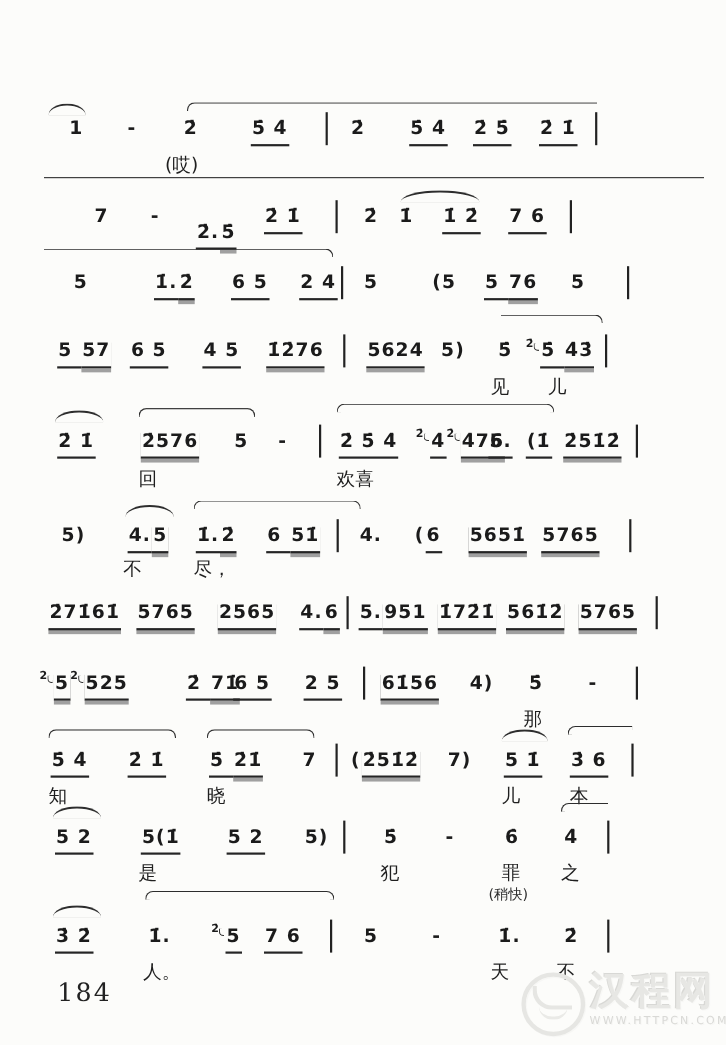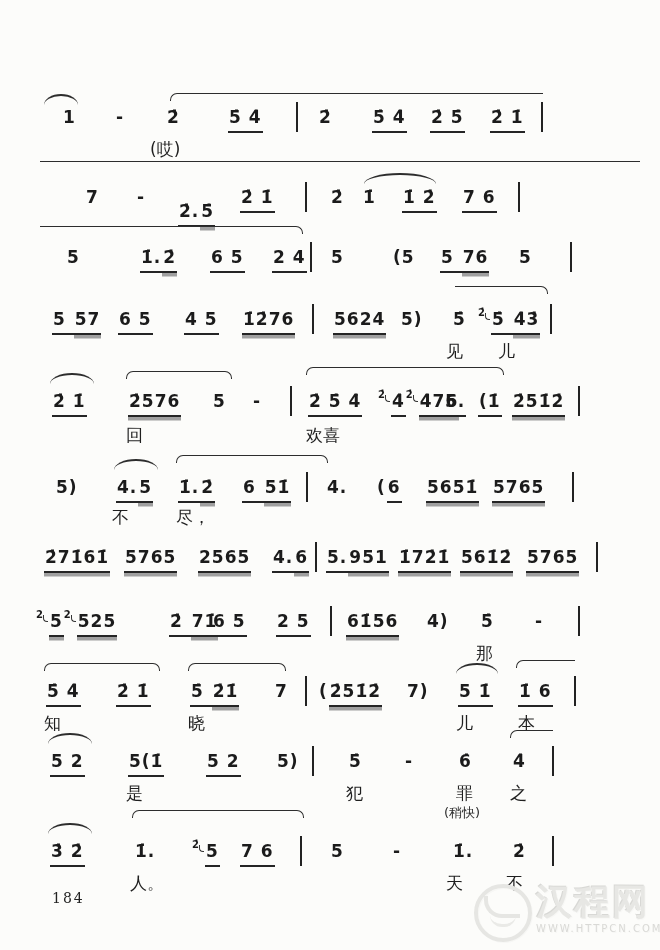--- a/index.html
+++ b/index.html
@@ -28,21 +28,21 @@
   }
   .bar{position:absolute;width:2px;height:30px;background:#222;}
   .slur{position:absolute;}
   .slur.arc{height:9px;border-top:2px solid #2d2d2d;border-radius:100% 100% 0 0 / 200% 200% 0 0;}
   .slur.flat{height:7px;border-top:1.6px solid #2d2d2d;}
   .slur.hl{border-left:1.6px solid #2d2d2d;border-top-left-radius:7px;}
   .slur.hr{border-right:1.6px solid #2d2d2d;border-top-right-radius:7px;}
   .lyric{position:absolute;font-size:17px;color:#1f1f1f;white-space:pre;}
   .ann{position:absolute;font-size:13px;color:#2e2e2e;white-space:pre;}
   .page-num{
-    position:absolute;left:52px;top:890px;font-size:14px;color:#222;
+    position:absolute;left:52px;top:890px;font-size:23px;color:#222;
     letter-spacing:2px;font-family:"DejaVu Serif",serif;
   }
   
   .watermark{
     position:absolute;left:472px;top:872px;width:190px;height:74px;
     display:flex;align-items:center;gap:6px;
     color:#e2e2e0;user-select:none;
   }
   .wm-logo{position:relative;width:58px;height:58px;flex:0 0 auto;}
   .wm-circle{
@@ -174,21 +174,21 @@
     <div class="bar" style="left: 330px; top: 606px;"></div>
     <div class="bar" style="left: 578px; top: 606px;"></div>
     <div class="lyric" style="left: 476px; top: 642px;">那</div>
     <div class="note-group" style="left: 46px; top: 680px;"><span class="part u1">5̇ 4̇</span></div>
     <div class="note-group" style="left: 116px; top: 680px;"><span class="part u1">2̇ 1̇</span></div>
     <div class="note-group" style="left: 190px; top: 680px;"><span class="part u1">5̇ </span><span class="part u2">2̇1̇</span></div>
     <div class="note-group" style="left: 274px; top: 680px;"><span class="part u0">7</span></div>
     <div class="note-group" style="left: 318px; top: 680px;"><span class="part u0">(</span><span class="part u2">2̇51̇2̇</span></div>
     <div class="note-group" style="left: 406px; top: 680px;"><span class="part u0">7)</span></div>
     <div class="note-group" style="left: 458px; top: 680px;"><span class="part u1">5 1̇</span></div>
-    <div class="note-group" style="left: 518px; top: 680px;"><span class="part u1">1̇ 6</span></div>
+    <div class="note-group" style="left: 518px; top: 680px;"><span class="part u1">3̇ 6</span></div>
     <div class="bar" style="left: 305px; top: 676px;"></div>
     <div class="bar" style="left: 574px; top: 676px;"></div>
     <div class="slur flat hl hr" style="left: 44px; top: 663px; width: 114px;"></div>
     <div class="slur flat hl hr" style="left: 188px; top: 663px; width: 96px;"></div>
     <div class="slur arc" style="left: 456px; top: 663px; width: 42px;"></div>
     <div class="slur flat hl" style="left: 516px; top: 660px; width: 58px;"></div>
     <div class="lyric" style="left: 44px; top: 712px;">知</div>
     <div class="lyric" style="left: 188px; top: 712px;">晓</div>
     <div class="lyric" style="left: 456px; top: 712px;">儿</div>
     <div class="lyric" style="left: 518px; top: 712px;">本</div>

